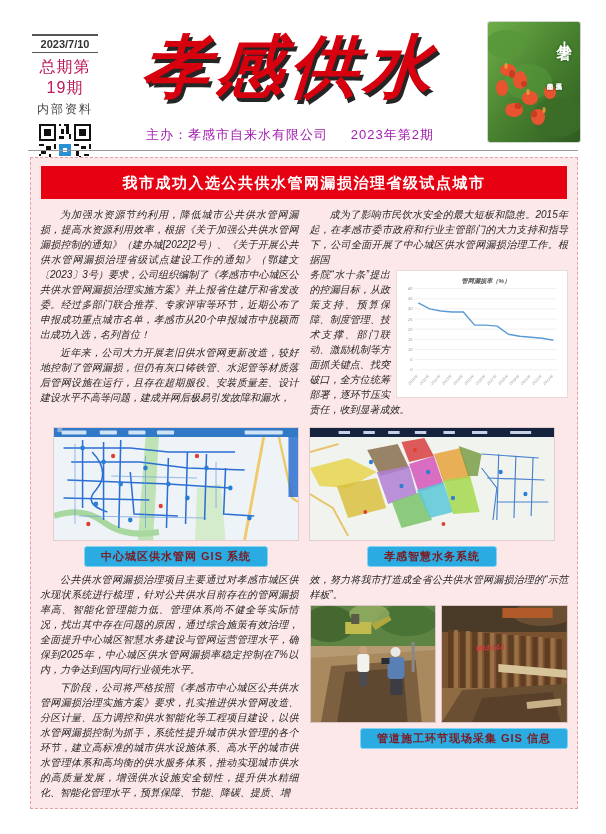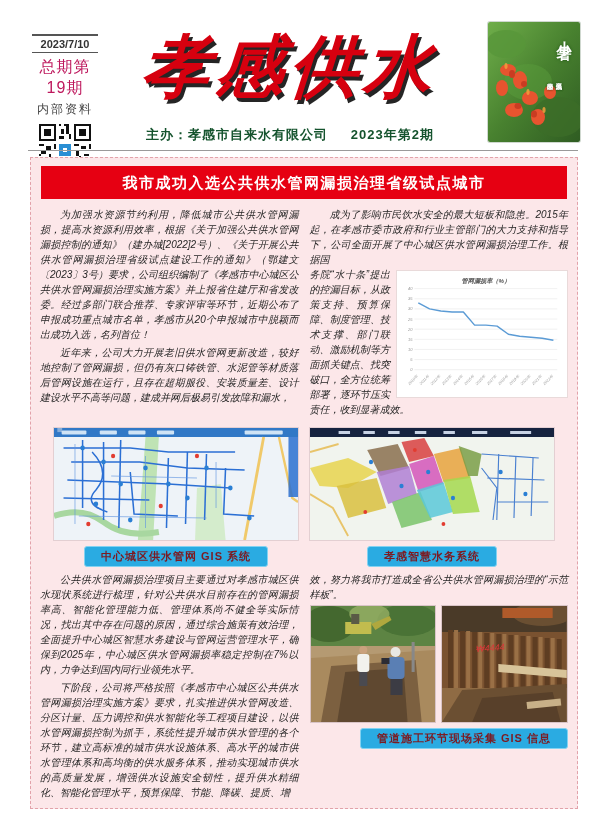--- a/index.html
+++ b/index.html
@@ -13,21 +13,21 @@
   .m-date{font-size:11px;font-weight:bold;color:#333;border-top:2px solid #555;
           border-bottom:1.5px solid #555;padding:2px 0;}
   .m-issue{font-size:16px;color:#be185d;margin-top:4px;letter-spacing:1px;}
   .m-internal{font-size:12px;color:#444;margin-top:2px;letter-spacing:2px;}
   .qr{width:52px;height:52px;margin:6px auto 0;display:block;}
   .paper-title{position:absolute;left:72px;right:100px;top:-8px;text-align:center;
           font-family:"DejaVu Serif","Liberation Serif",serif;font-style:italic;font-weight:900;
           font-size:68px;line-height:104px;color:#d6000f;letter-spacing:6px;
           text-shadow:3px 4px 0 rgba(25,25,25,.95);transform:skewX(-4deg);white-space:nowrap;}
   .organizer{position:absolute;left:72px;right:100px;bottom:2px;text-align:center;
-          font-size:13px;font-weight:bold;color:#14532d;letter-spacing:1px;}
+          font-size:13px;font-weight:normal;color:#a21caf;letter-spacing:1px;}
   .organizer span{display:inline-block;}
   .organizer .iss{margin-left:18px;}
   .season-card{position:absolute;right:-2px;top:0;width:92px;height:120px;
           border-radius:2px;overflow:hidden;box-shadow:0 0 0 1px #cfd8cf;}
   .season-card svg{position:absolute;inset:0;}
   .season-term{position:absolute;top:7px;right:7px;writing-mode:vertical-rl;
           color:#fff;font-size:15px;font-weight:bold;letter-spacing:5px;
           text-shadow:0 0 3px rgba(0,60,0,.55);}
   .season-poem{position:absolute;top:56px;right:16px;writing-mode:vertical-rl;
           color:#fff;font-size:6.5px;line-height:9px;text-shadow:0 0 2px rgba(0,60,0,.6);}

